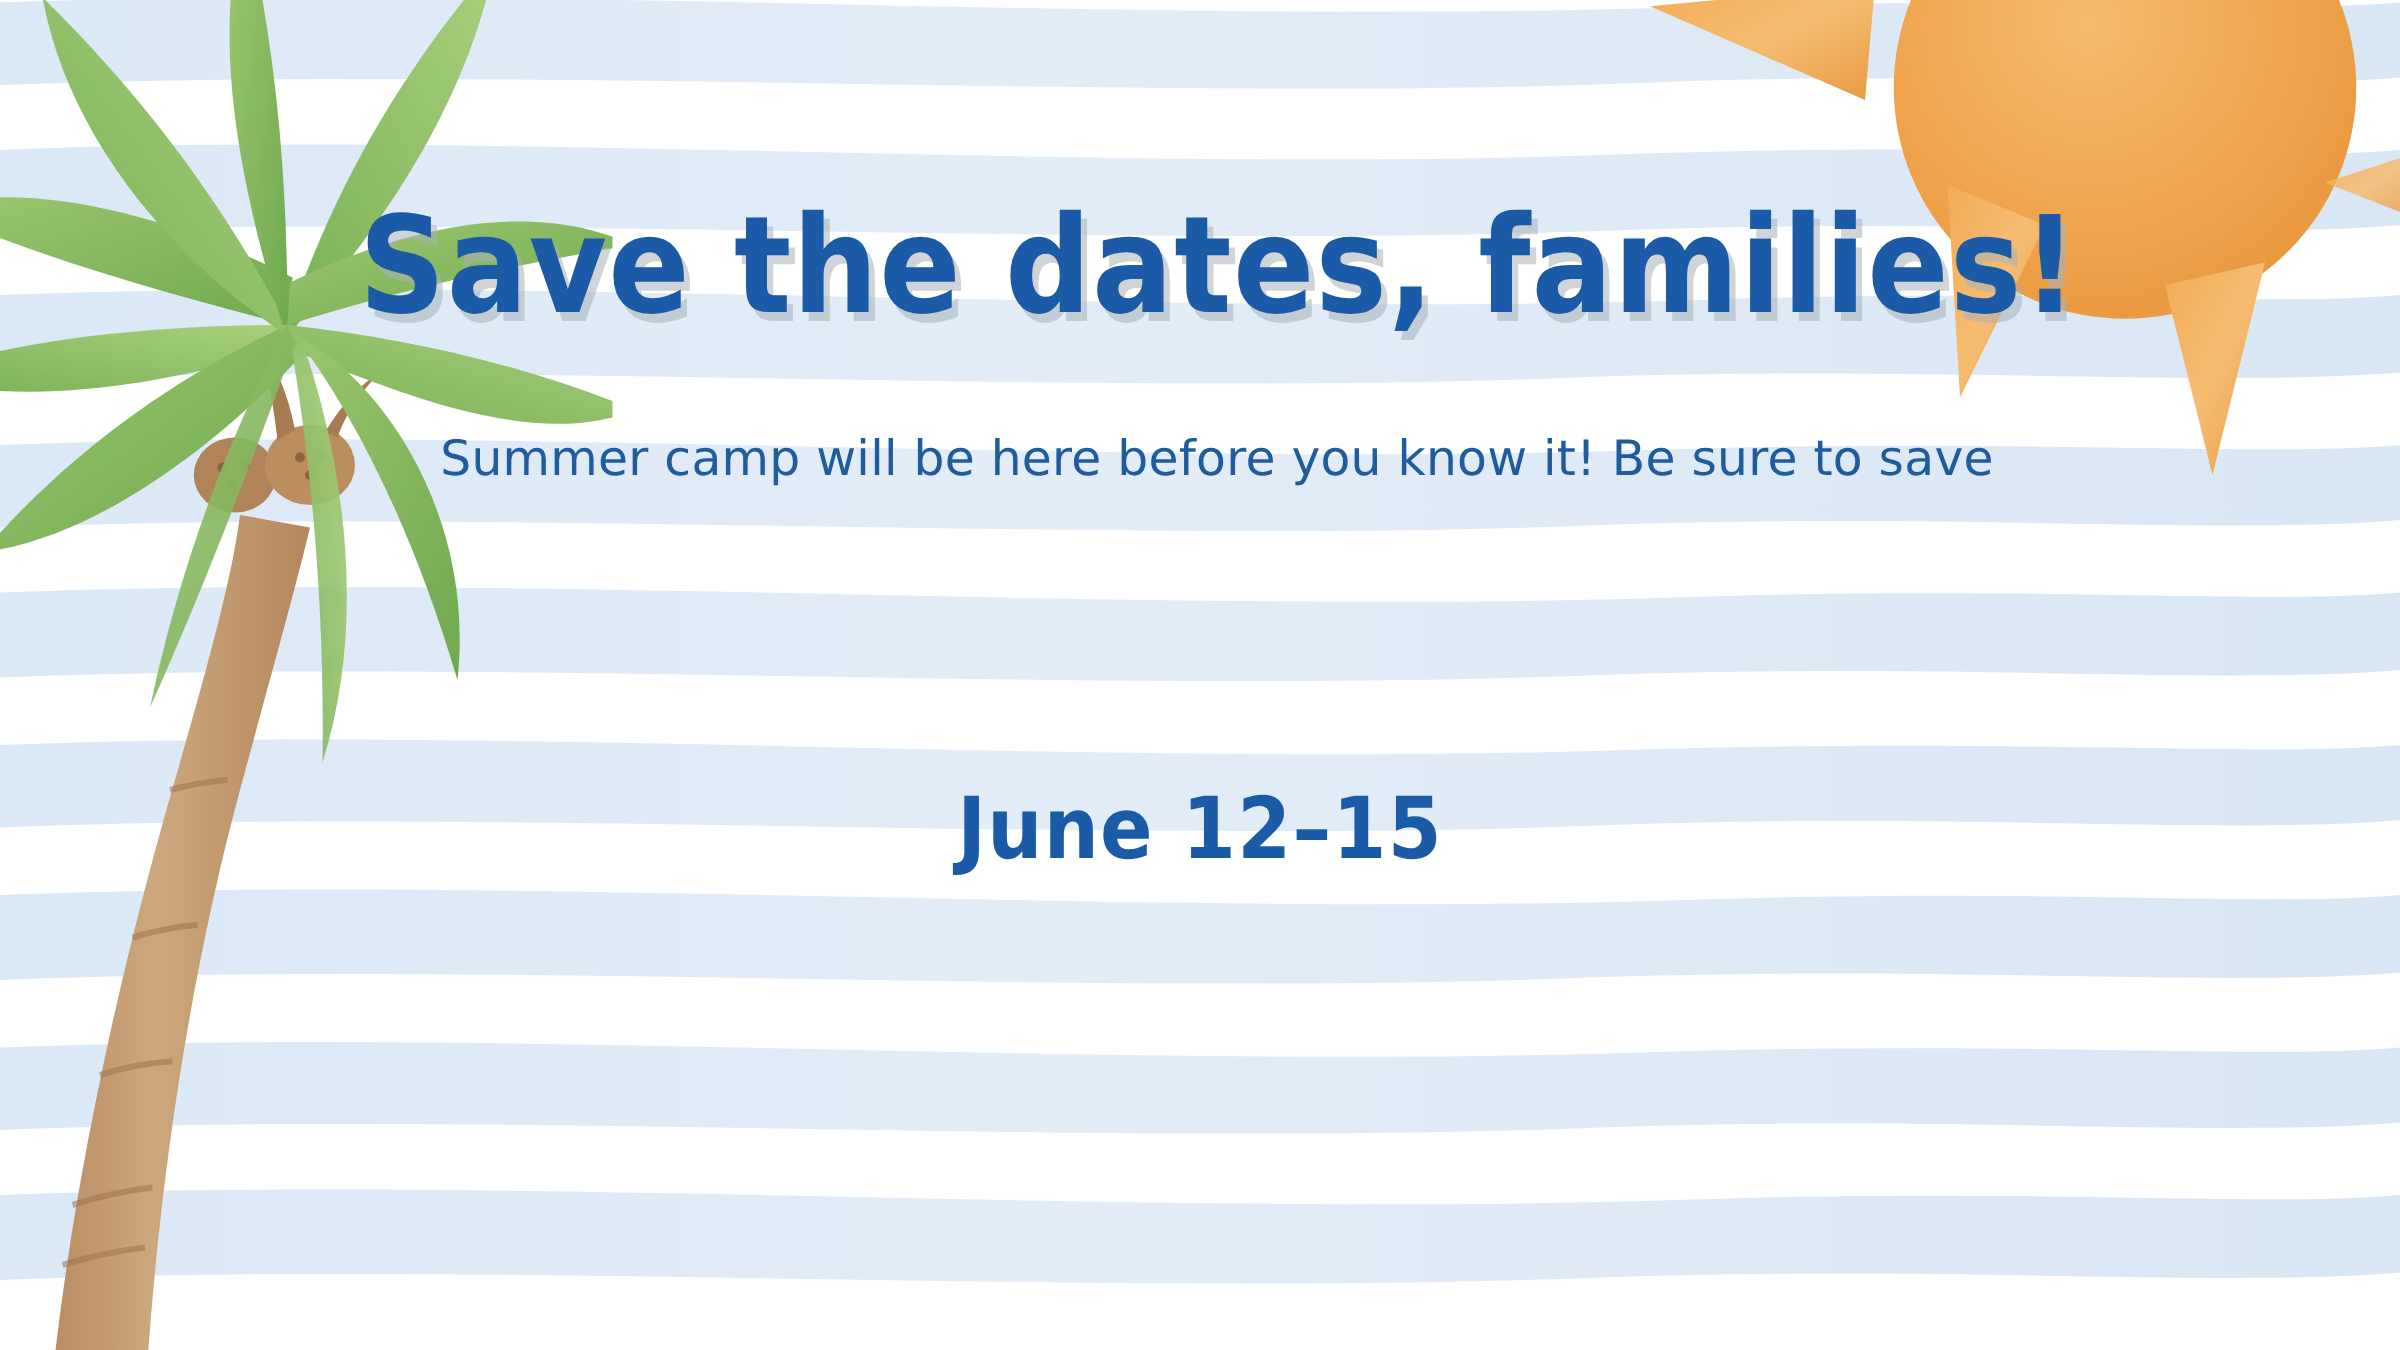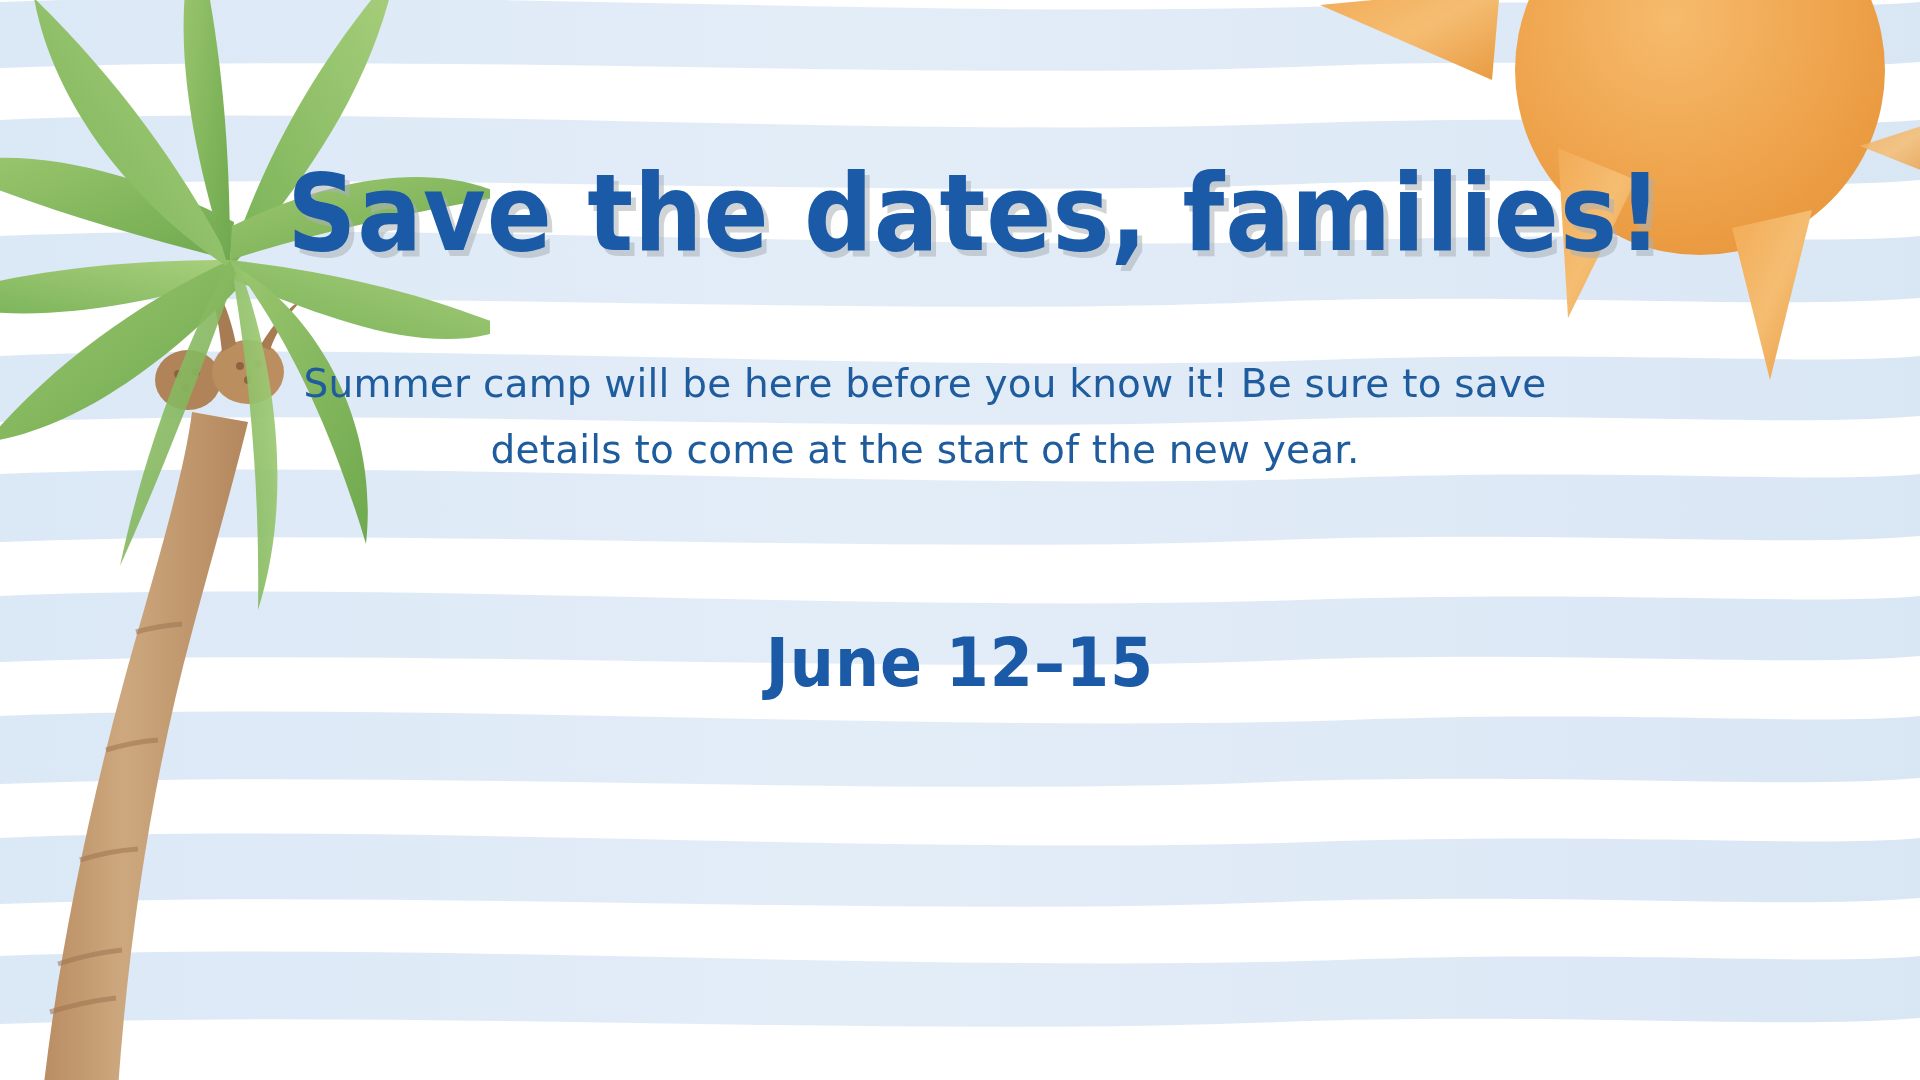--- a/index.html
+++ b/index.html
@@ -33,22 +33,22 @@
     font-size:96px;
     letter-spacing:1px;
     color:#1b5aa6;
     text-shadow:5px 6px 0 rgba(170,176,182,0.55);
     padding-left:30px;
     transform:scaleY(1.12);
     transform-origin:center top;
   }
 
   .lede{
-    position:absolute;left:255px;width:1340px;top:351px;
-    text-align:center;
+    position:absolute;left:255px;width:1340px;top:335px;
+    text-align:right;
     font-family:"DejaVu Sans",sans-serif;
     font-size:39px;
     line-height:66px;
     color:#1e5c9e;
     letter-spacing:0.2px;
   }
 
   .camp-block{position:absolute;left:0;right:0;text-align:center;}
   .camp-a{top:620px;}
   .camp-b{top:845px;}
@@ -181,21 +181,20 @@
       </g>
     </svg>
   </div>
 
   <div class="content">
 
     <div class="headline">Save the dates, families!</div>
 
     <div class="lede">
       <div>Summer camp will be here before you know it! Be sure to save</div>
-      <div>details to come at the start of the new year.</div>
     </div>
 
     <div class="camp-block camp-a">
       <div class="date-line">June 12–15</div>
     </div>
 
 
   </div>
 </div>
 

